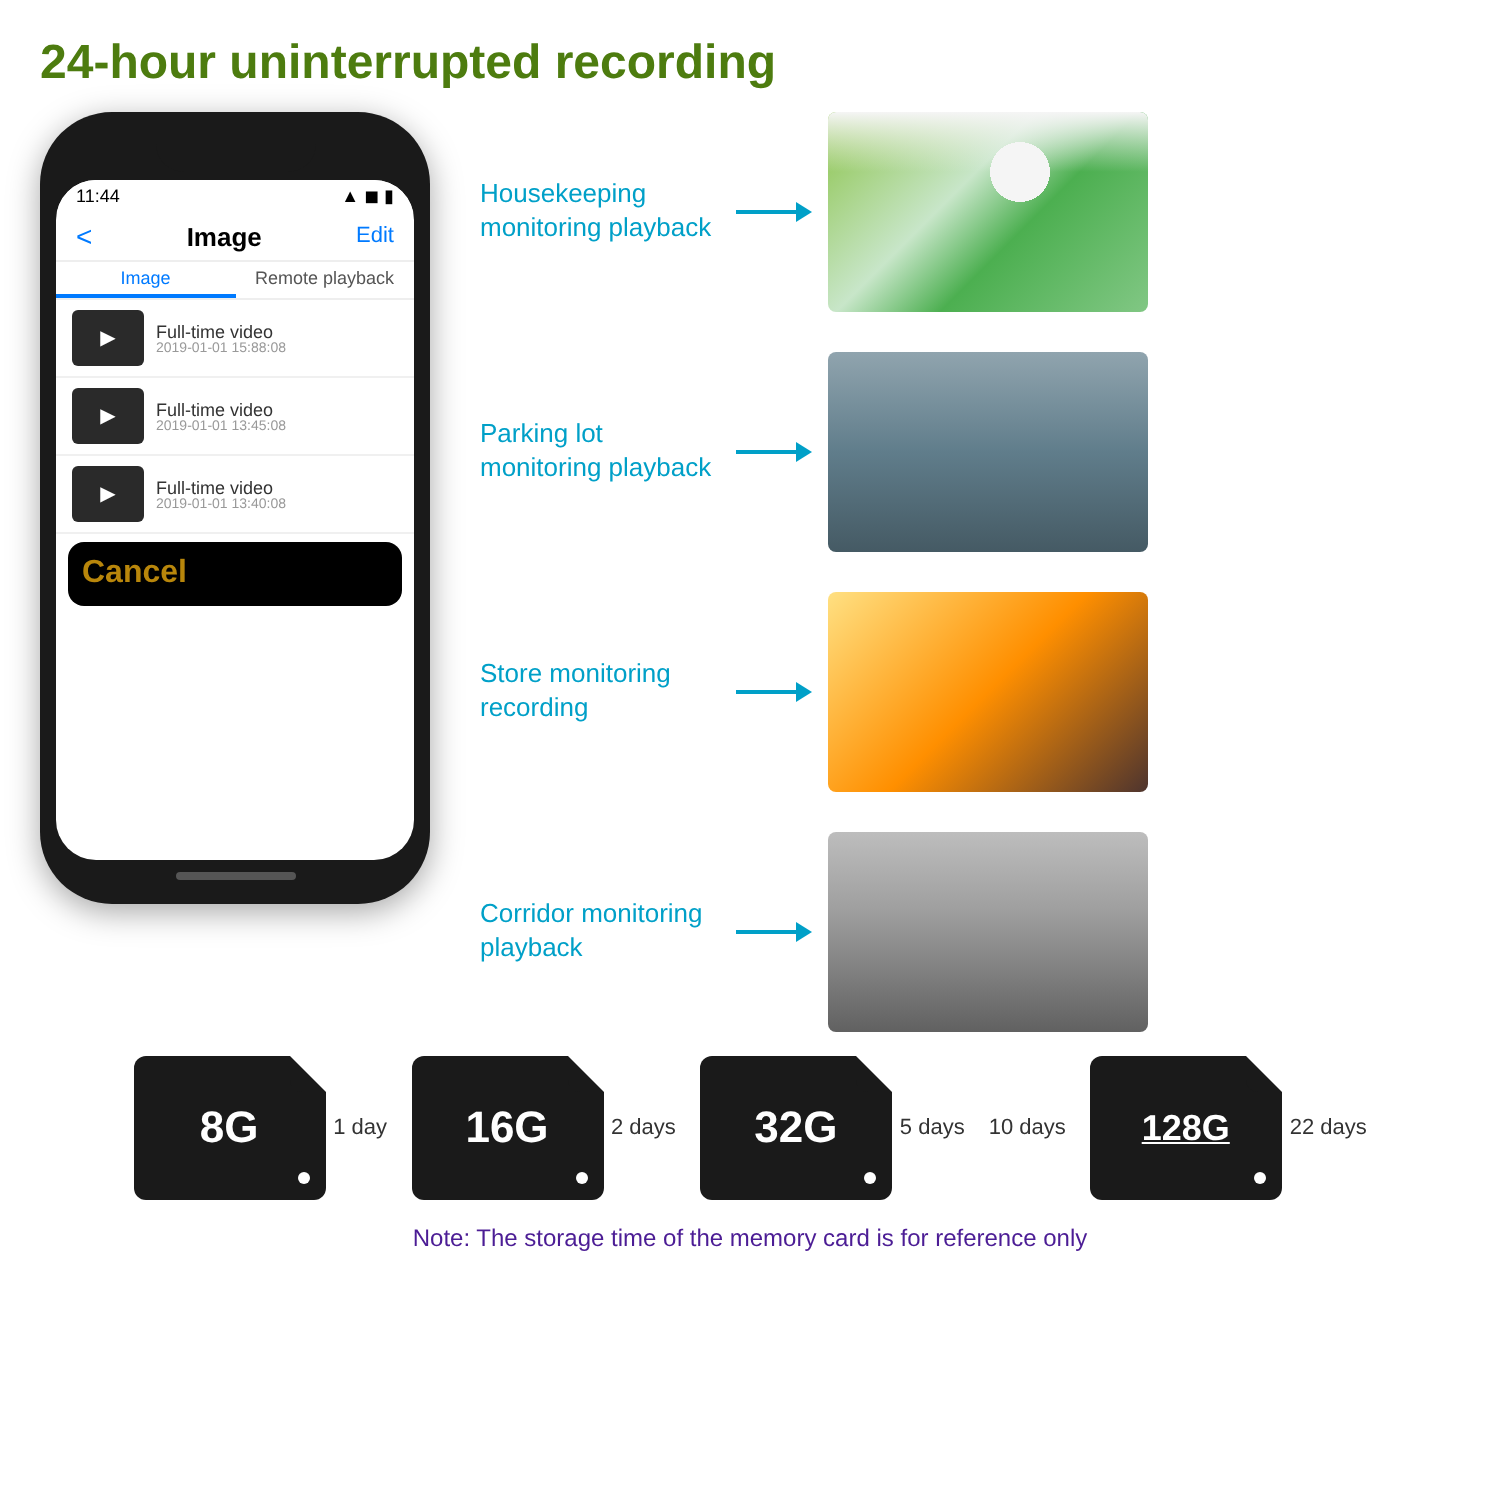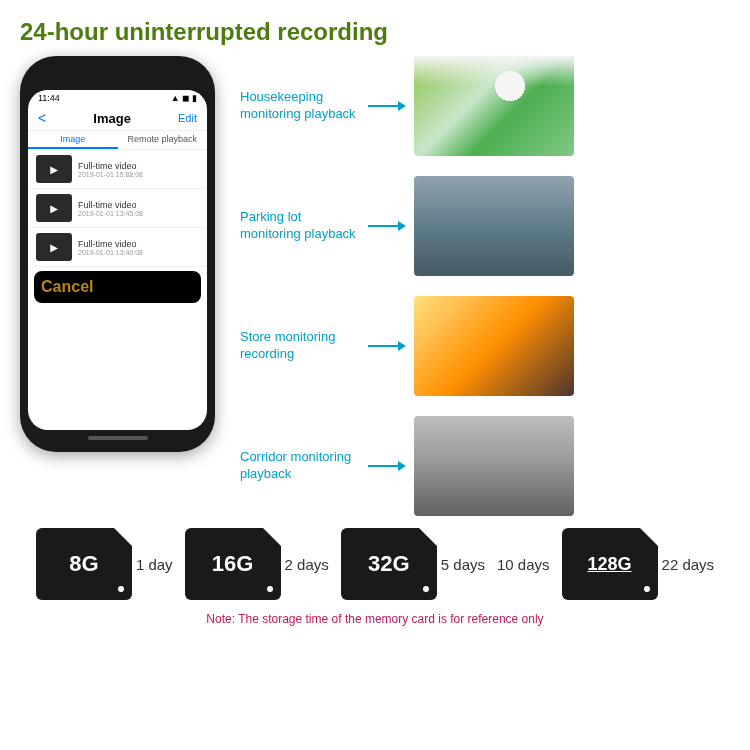--- a/index.html
+++ b/index.html
@@ -309,28 +309,28 @@
       width: 6px;
       height: 6px;
       background: #fff;
       border-radius: 50%;
       position: absolute;
       bottom: 8px;
       right: 8px;
     }
 
     .sd-days {
-      font-size: 15px;
+      font-size: 11px;
       color: #333;
       text-align: center;
     }
 
     .sd-note {
       font-size: 12px;
-      color: #be185d;
+      color: #4c1d95;
       text-align: center;
       margin-top: 4px;
     }
 
     
     .connector {
       display: flex;
       align-items: center;
     }
 

